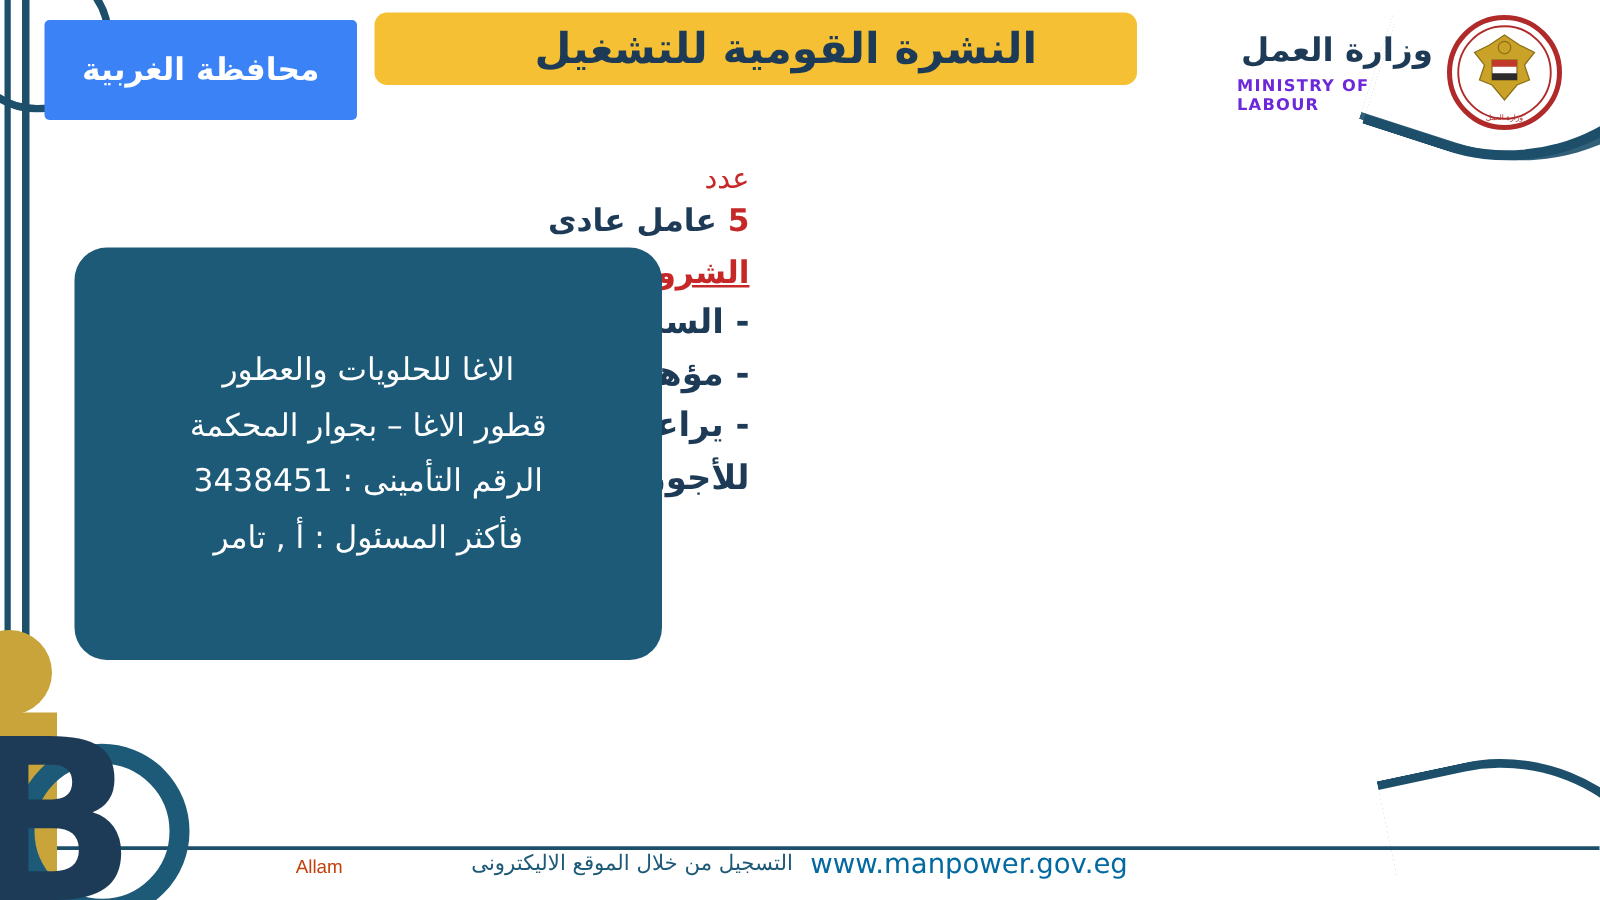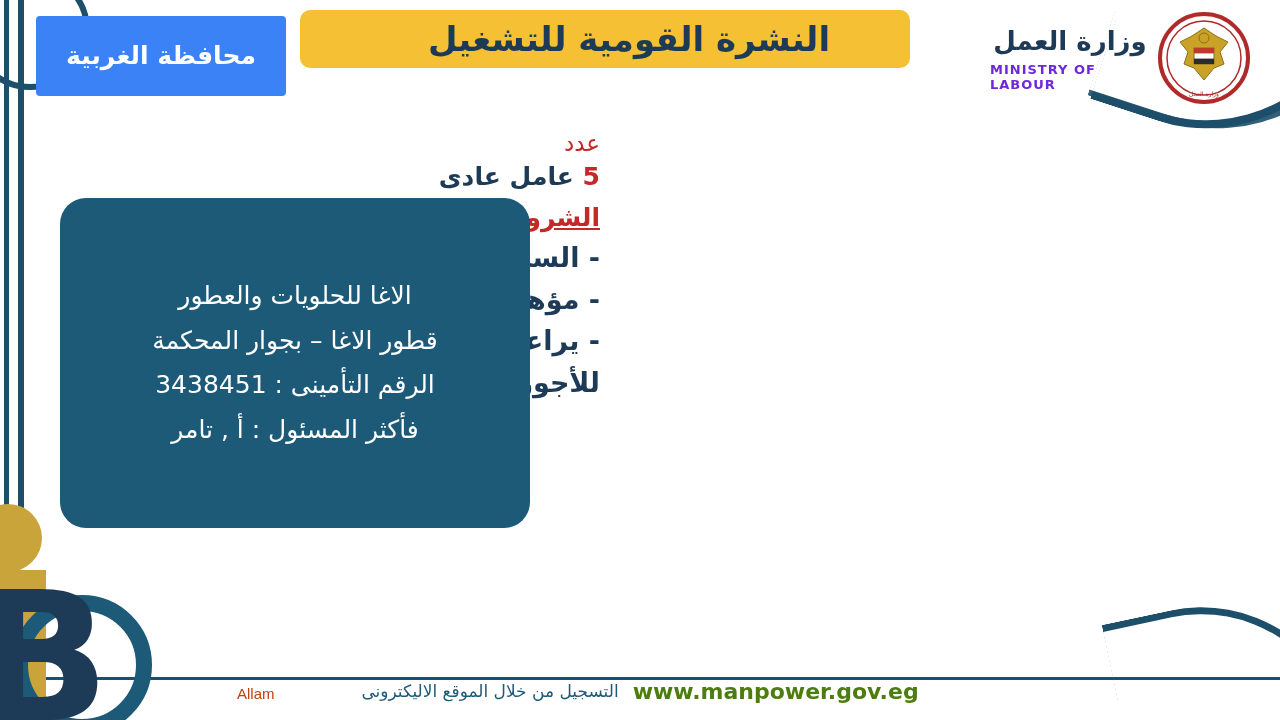--- a/index.html
+++ b/index.html
@@ -175,21 +175,21 @@
 
   
   .footer {
     position:absolute; left:0; right:0; bottom:12px;
     height:34px;
     display:flex; align-items:center; justify-content:center;
     gap:14px;
   }
   .footer .site {
     direction:ltr;
-    color:#4d7c0f; font-weight:bold; font-size:22px;
+    color:#0369a1; font-weight:normal; font-size:22px;
   }
   .footer .note {
     color:#1d5a78; font-weight:normal; font-size:17px;
   }
 </style>
 </head>
 <body>
 
 <div class="slide">
 

